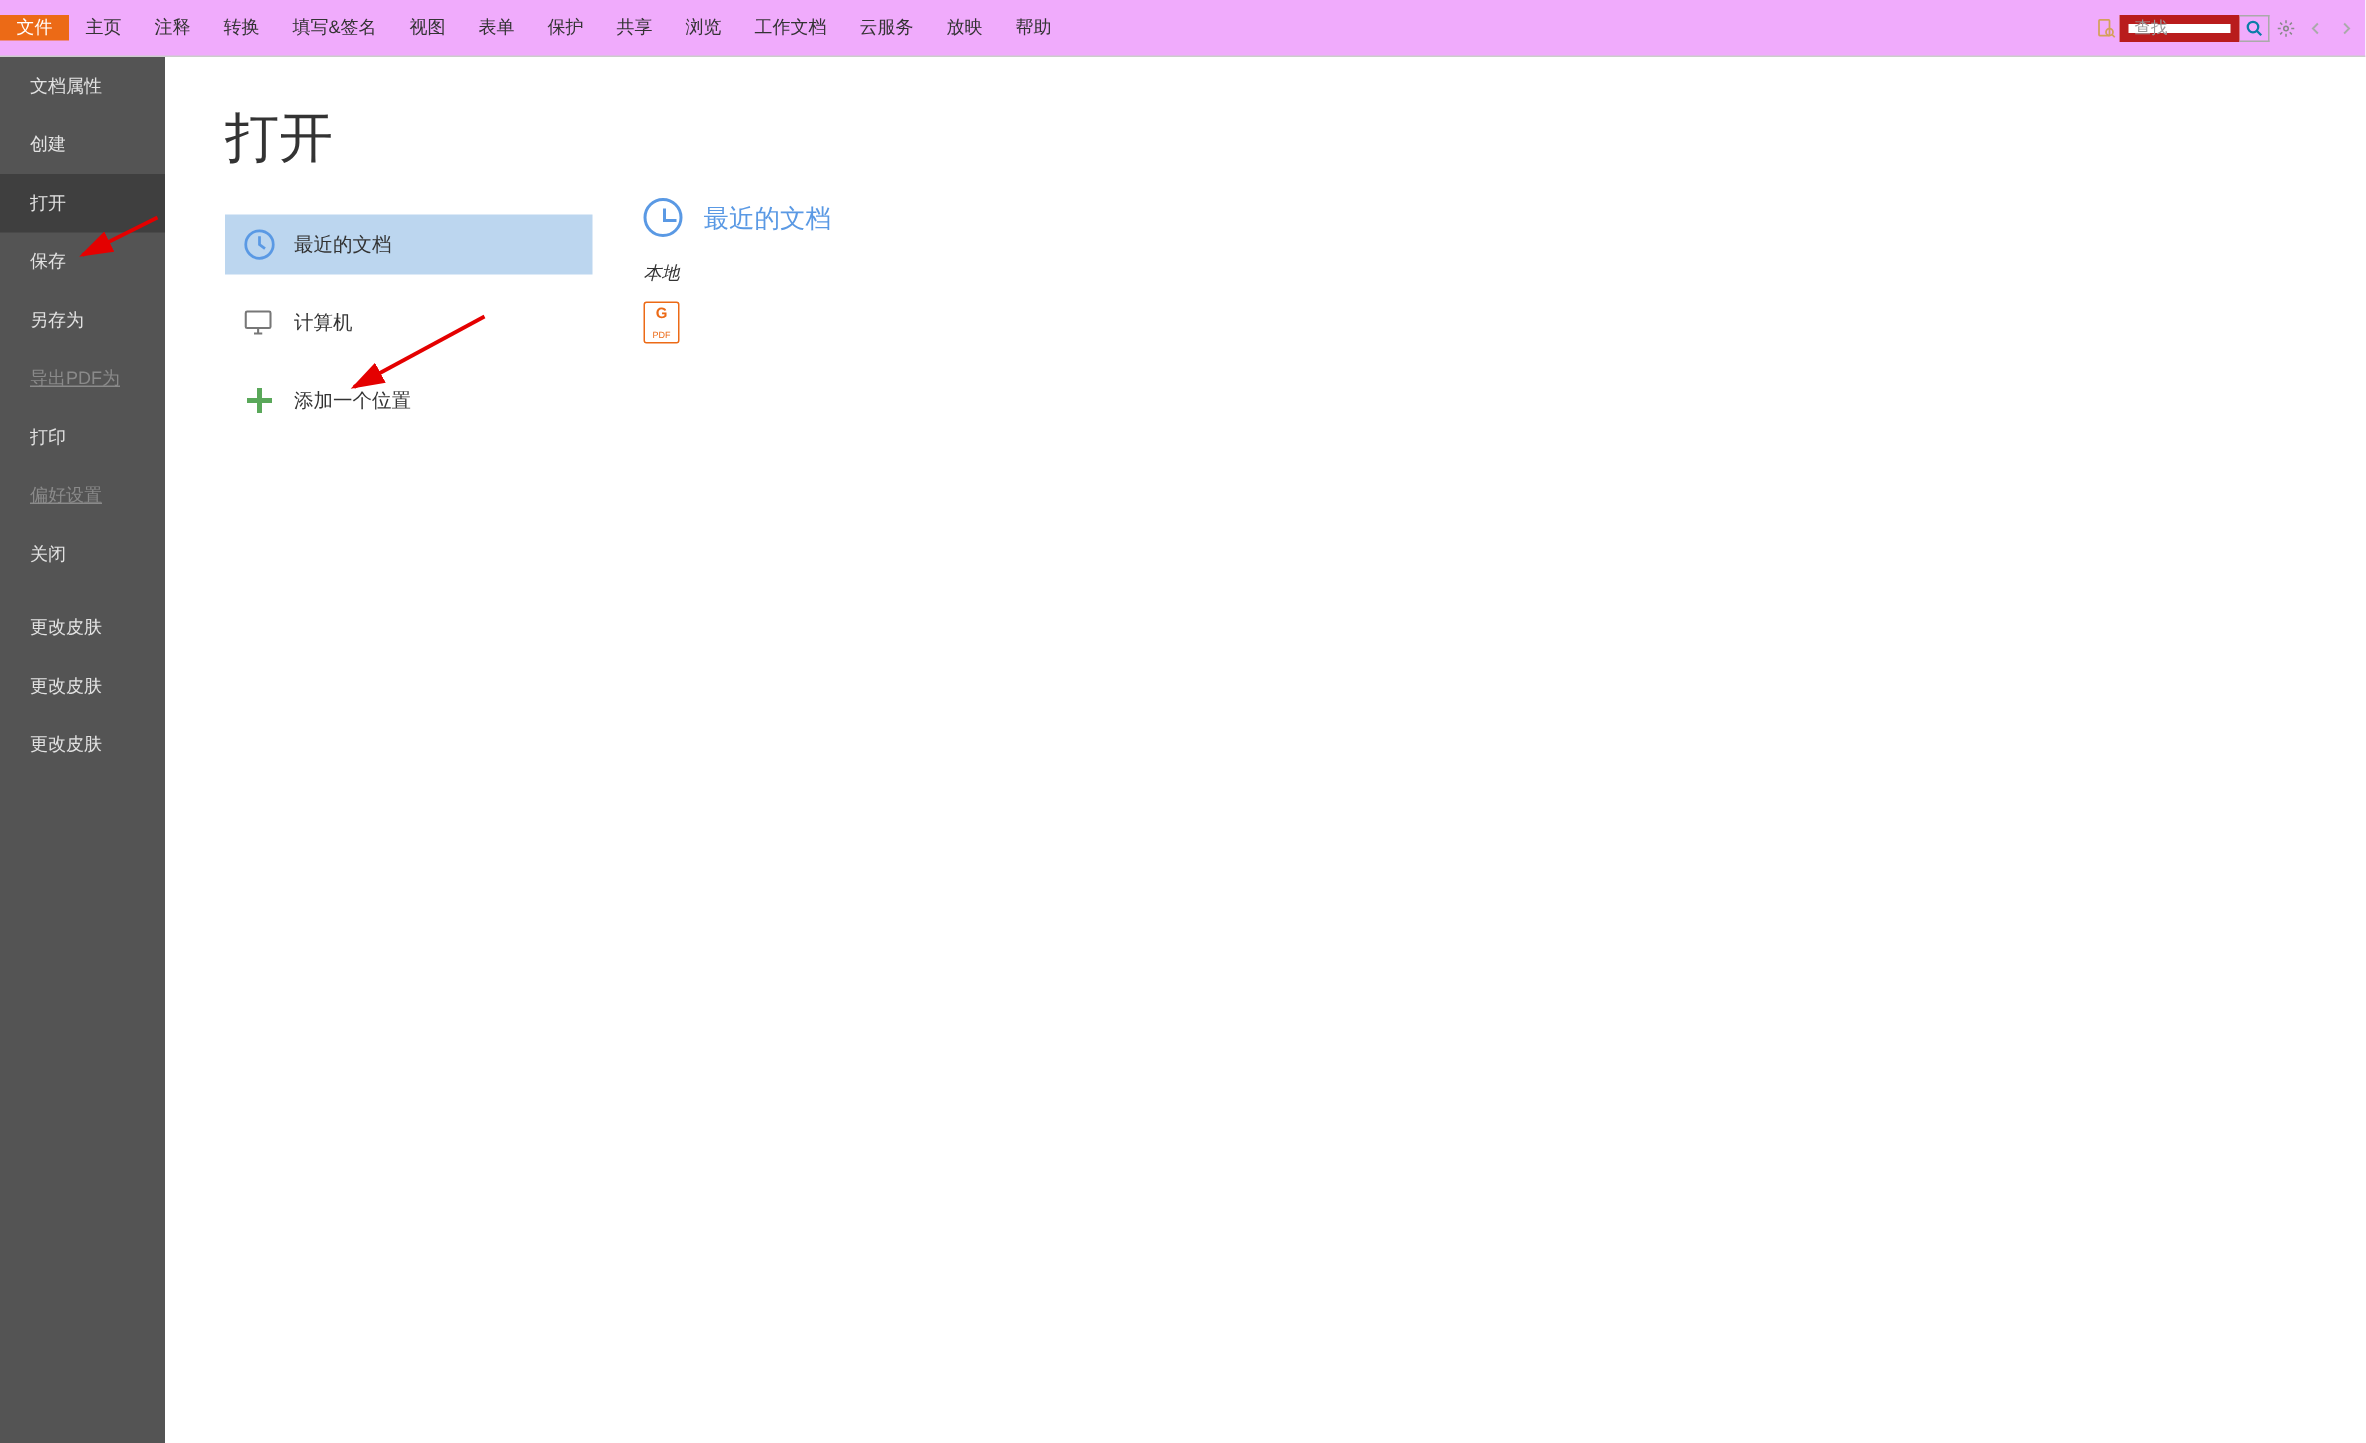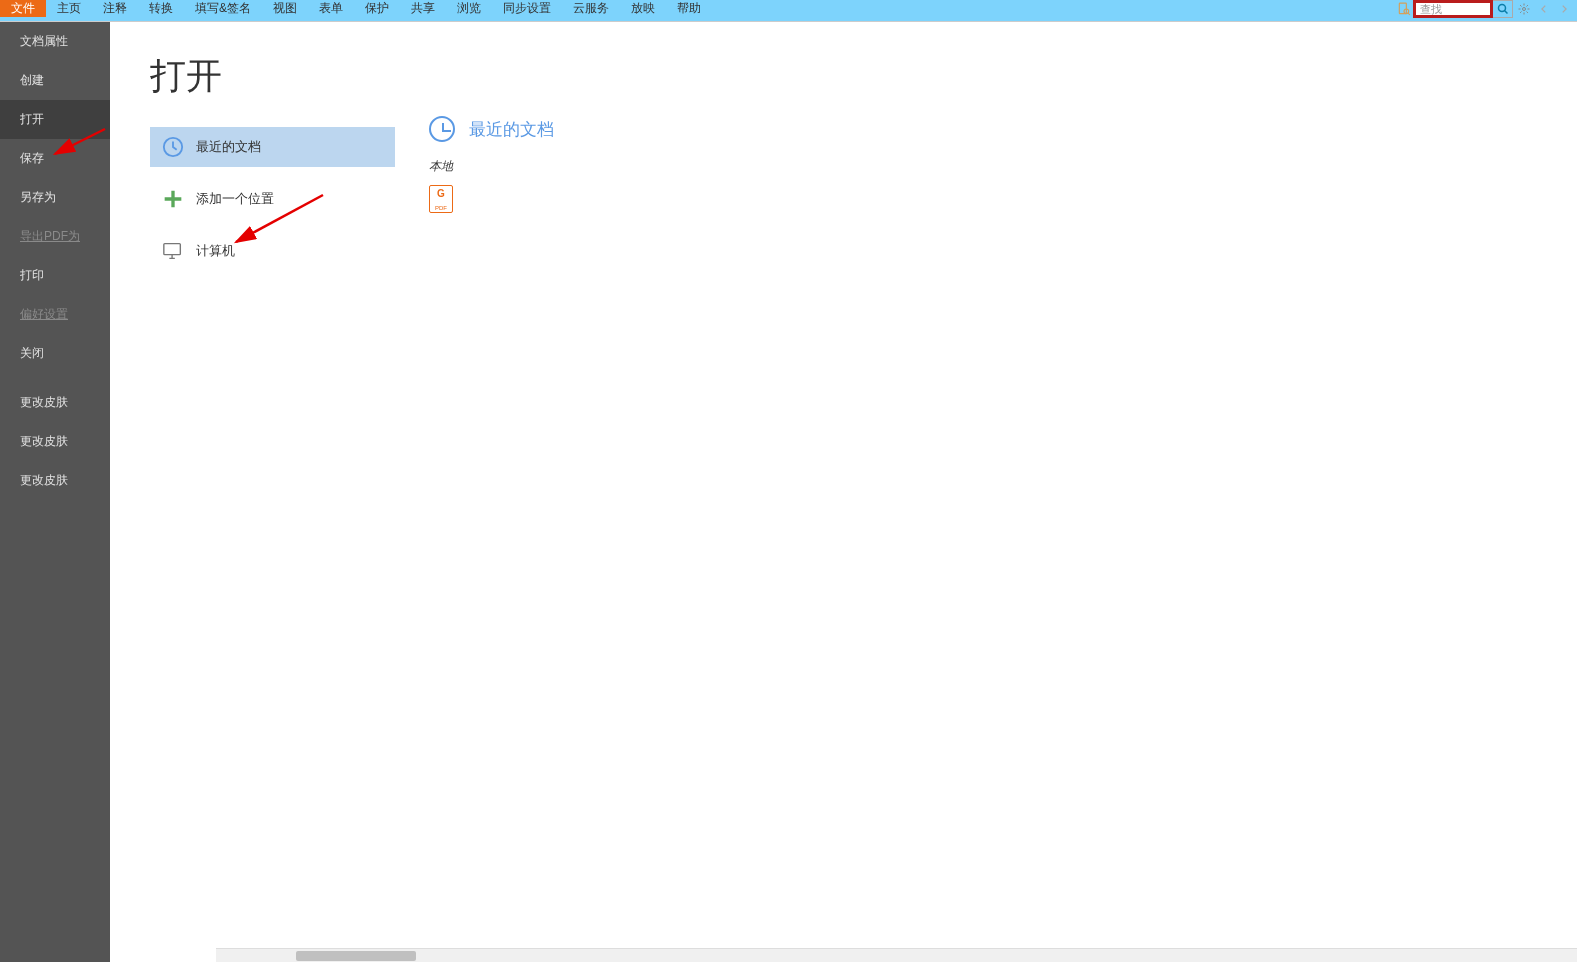--- a/index.html
+++ b/index.html
@@ -1,23 +1,23 @@
 <!DOCTYPE html>
 <html><head>
   <meta charset="utf-8">
   <style>
     * { margin: 0; padding: 0; box-sizing: border-box; font-family: "Microsoft YaHei", Arial, sans-serif; }
     body { background: #fff; overflow: hidden; }
     
     .topbar {
-      height: 22px;
-      background: #7dd3fc;
+      height: 38px;
+      background: #f0abfc;
       border-bottom: 1px solid #ccc;
       display: flex;
-      align-items: flex-start;
+      align-items: center;
       font-size: 12px;
     }
     .tab {
       padding: 0 11px;
       display: flex;
       align-items: center;
       color: #333;
       cursor: pointer;
     }
     .tab.active {
@@ -28,21 +28,21 @@
       margin-left: auto;
       display: flex;
       align-items: center;
       padding-right: 4px;
     }
     .top-right .ricon {
       width: 18px; height: 18px; display: flex; align-items: center; justify-content: center;
       color: #888; cursor: pointer;
     }
     .search-box {
-      width: 80px; height: 18px; border: 3px solid #b91c1c; background: #fff;
+      width: 80px; height: 18px; border: 6px solid #b91c1c; background: #fff;
       font-size: 11px; padding: 0 4px; color: #999; display: flex; align-items: center;
     }
     .search-btn {
       width: 20px; height: 18px; border: 1px solid #aaa; border-left: none;
       display: flex; align-items: center; justify-content: center; color: #0a7da8;
       cursor: pointer;
     }
     .gear-btn, .nav-btn {
       width: 18px; height: 18px; display: flex; align-items: center; justify-content: center;
       color: #888; margin-left: 2px; cursor: pointer;
@@ -153,21 +153,21 @@
   <div class="tab active">文件</div>
   <div class="tab">主页</div>
   <div class="tab">注释</div>
   <div class="tab">转换</div>
   <div class="tab">填写&amp;签名</div>
   <div class="tab">视图</div>
   <div class="tab">表单</div>
   <div class="tab">保护</div>
   <div class="tab">共享</div>
   <div class="tab">浏览</div>
-  <div class="tab">同步设置</div>
+  <div class="tab">工作文档</div>
   <div class="tab">云服务</div>
   <div class="tab">放映</div>
   <div class="tab">帮助</div>
   <div class="top-right">
     <div class="ricon">
       <svg width="14" height="14" viewBox="0 0 24 24" fill="none" stroke="#d4a05a" stroke-width="2">
           <rect x="4" y="2" width="12" height="18" rx="1"></rect>
           <circle cx="16" cy="16" r="4"></circle>
           <path d="M19 19 L22 22"></path>
         </svg>
@@ -225,35 +225,35 @@
               <circle cx="12" cy="12" r="10"></circle>
               <path d="M12 6 L12 12 L16 15"></path>
             </svg>
         </span>
         <span>最近的文档</span>
       </div>
 
 
       <div class="option">
         <span class="opt-icon">
-          <svg width="20" height="20" viewBox="0 0 24 24">
-              <path d="M10 2 H14 V10 H22 V14 H14 V22 H10 V14 H2 V10 H10 Z" fill="#5aa85a"></path>
-            </svg>
-        </span>
-        <span>添加一个位置</span>
-      </div>
-
-      <div class="option">
-        <span class="opt-icon">
           <svg width="24" height="20" viewBox="0 0 24 20" fill="none" stroke="#777" stroke-width="1.5">
               <rect x="2" y="2" width="18" height="12" rx="1"></rect>
               <path d="M8 18 L14 18 M11 14 L11 18"></path>
             </svg>
         </span>
         <span>计算机</span>
+      </div>
+
+      <div class="option">
+        <span class="opt-icon">
+          <svg width="20" height="20" viewBox="0 0 24 24">
+              <path d="M10 2 H14 V10 H22 V14 H14 V22 H10 V14 H2 V10 H10 Z" fill="#5aa85a"></path>
+            </svg>
+        </span>
+        <span>添加一个位置</span>
       </div>
     </div>
 
     <div class="col2">
       <div class="section-head">
         <div class="clk"></div>
         <h2>最近的文档</h2>
       </div>
       <div class="sub">本地</div>
       <div class="file-row">

